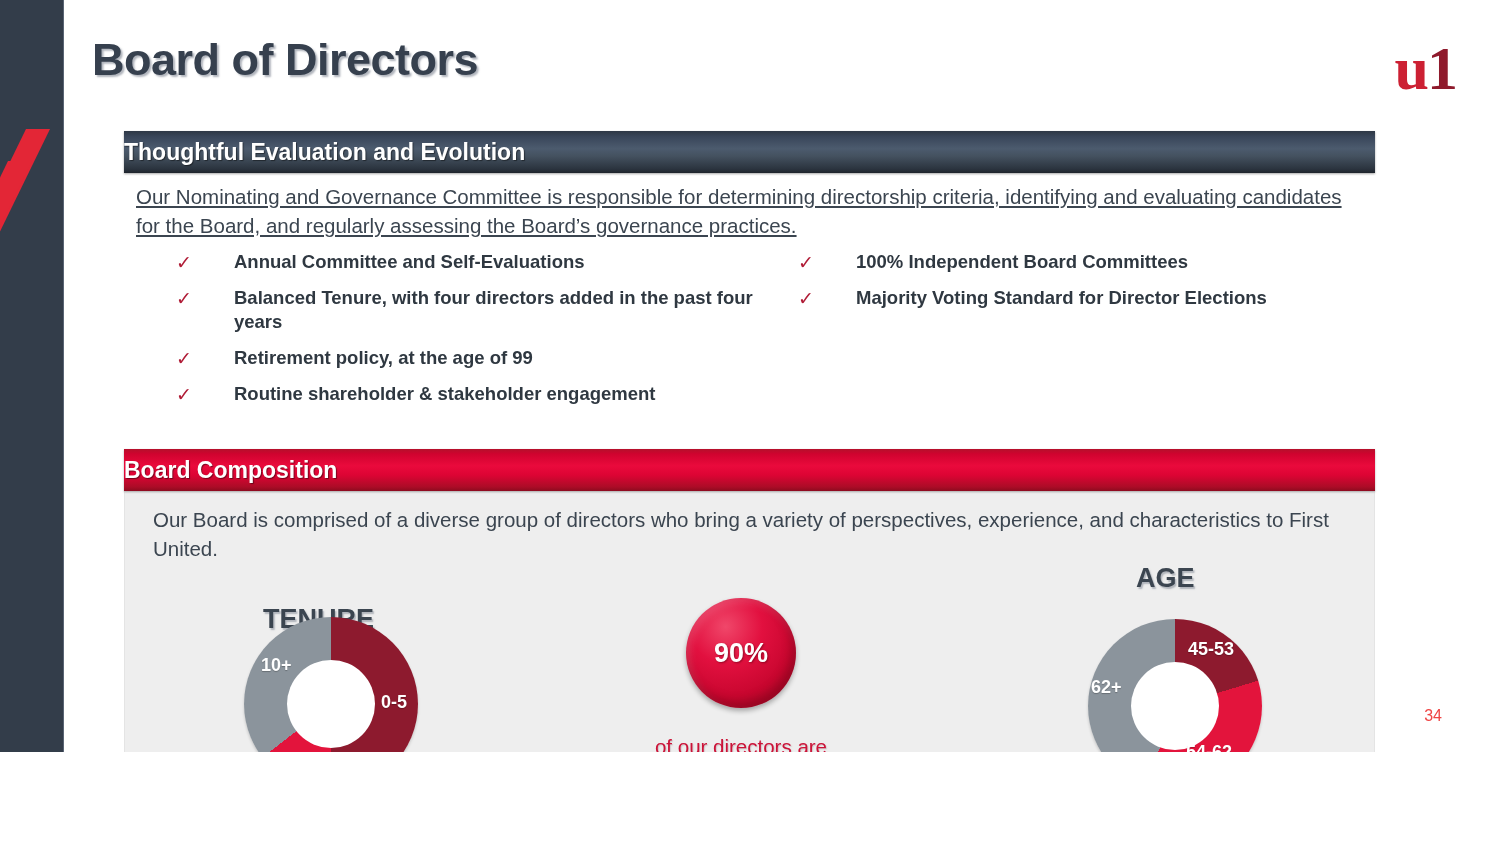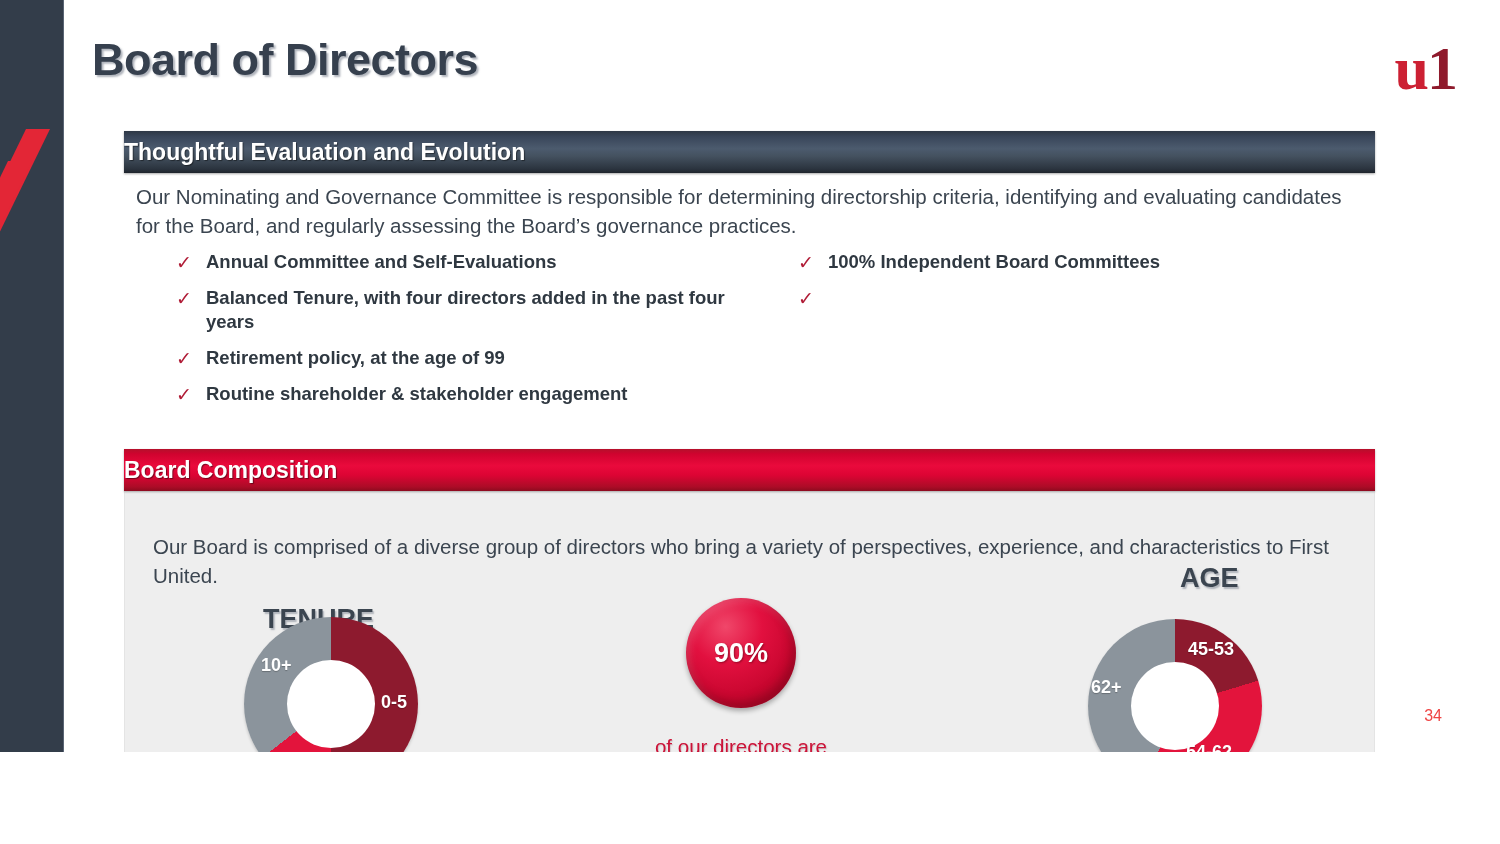--- a/index.html
+++ b/index.html
@@ -104,20 +104,21 @@
   }
 
   
   #evaluation-paragraph {
     position: absolute;
     left: 136px; top: 182px;
     width: 1228px;
     font-size: 20.5px;
     color: #3b4550;
     line-height: 1.42;
+    text-decoration: underline;
   }
 
   #bullets {
     position: absolute;
     left: 176px; top: 250px;
     width: 1190px;
     display: flex;
   }
   .bullet-col { display: flex; flex-direction: column; }
   #bullet-col-left  { width: 600px; }
@@ -133,51 +134,51 @@
     width: 30px;
     font-size: 19px;
     color: #b01c36;
     line-height: 1.32;
   }
   .bullet-text {
     font-size: 18.5px;
     font-weight: bold;
     color: #2f3841;
     line-height: 1.32;
+    margin-left: 28px;
   }
 
   
   #composition-panel {
     position: absolute;
     left: 124px; top: 491px;
     width: 1251px; height: 320px;
     background: #eeeeee;
     border: 1px solid #e4e4e4;
     border-top: none;
     box-sizing: border-box;
   }
   #composition-paragraph {
     position: absolute;
     left: 153px; top: 505px;
     width: 1200px;
     font-size: 20.5px;
     color: #3b4550;
     line-height: 1.42;
-    margin-top: 27px;
   }
 
   .donut-heading {
     position: absolute;
     font-size: 27px;
     font-weight: bold;
     color: #3b4550;
     text-shadow: 1.5px 1.5px 1.5px rgba(150,155,165,0.7);
   }
   #heading-tenure { left: 263px; top: 568px; margin-top: 36px; }
-  #heading-age    { left: 1180px; top: 563px; }
+  #heading-age    { left: 1136px; top: 563px; }
 
   
   .donut {
     position: absolute;
     border-radius: 50%;
   }
   .donut-hole {
     position: absolute;
     left: 50%; top: 50%;
     transform: translate(-50%, -50%);
@@ -307,20 +308,21 @@
       </div>
     </div>
 
     <div class="bullet-col" id="bullet-col-right">
       <div class="bullet-item">
         <span class="check-icon">✓</span>
         <span class="bullet-text">100% Independent Board Committees</span>
       </div>
       <div class="bullet-item">
         <span class="check-icon">✓</span>
+        <span class="bullet-text">Majority Voting Standard for Director Elections</span>
       </div>
     </div>
 
   </div>
 
   <div id="composition-panel"></div>
 
   <div class="section-bar" id="bar-composition">
     <span class="section-bar-label">Board Composition</span>
   </div>

